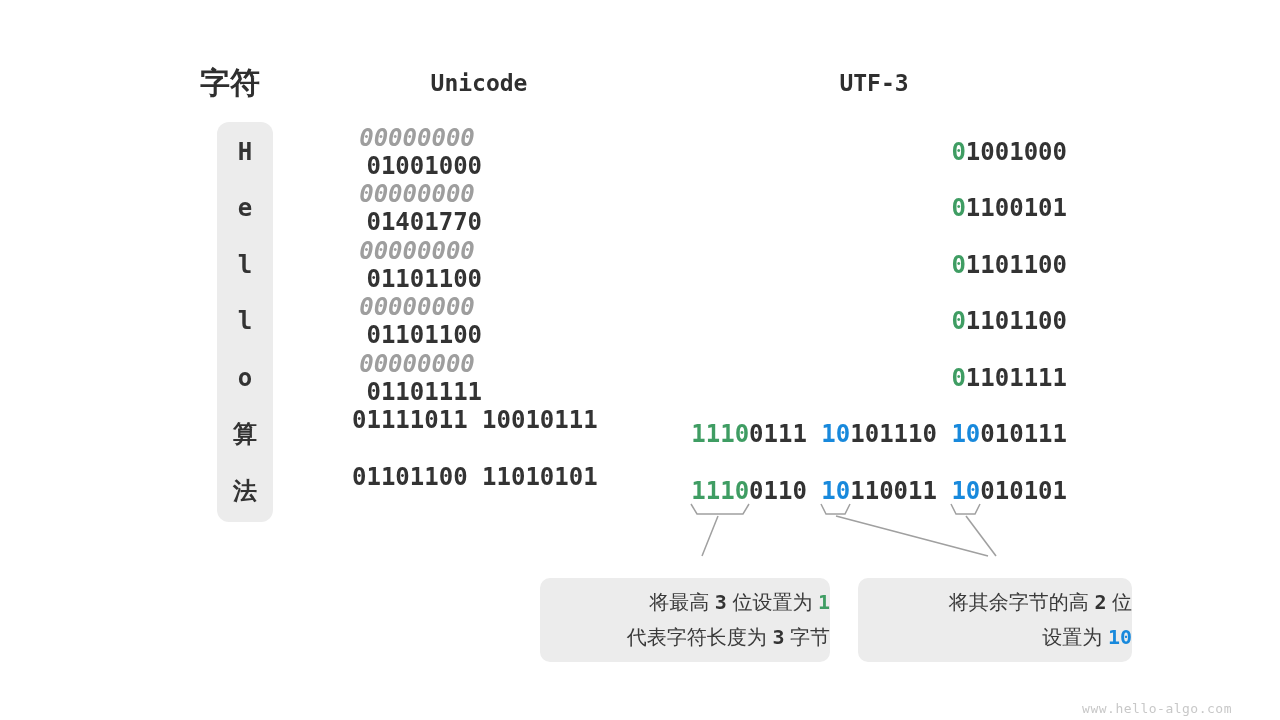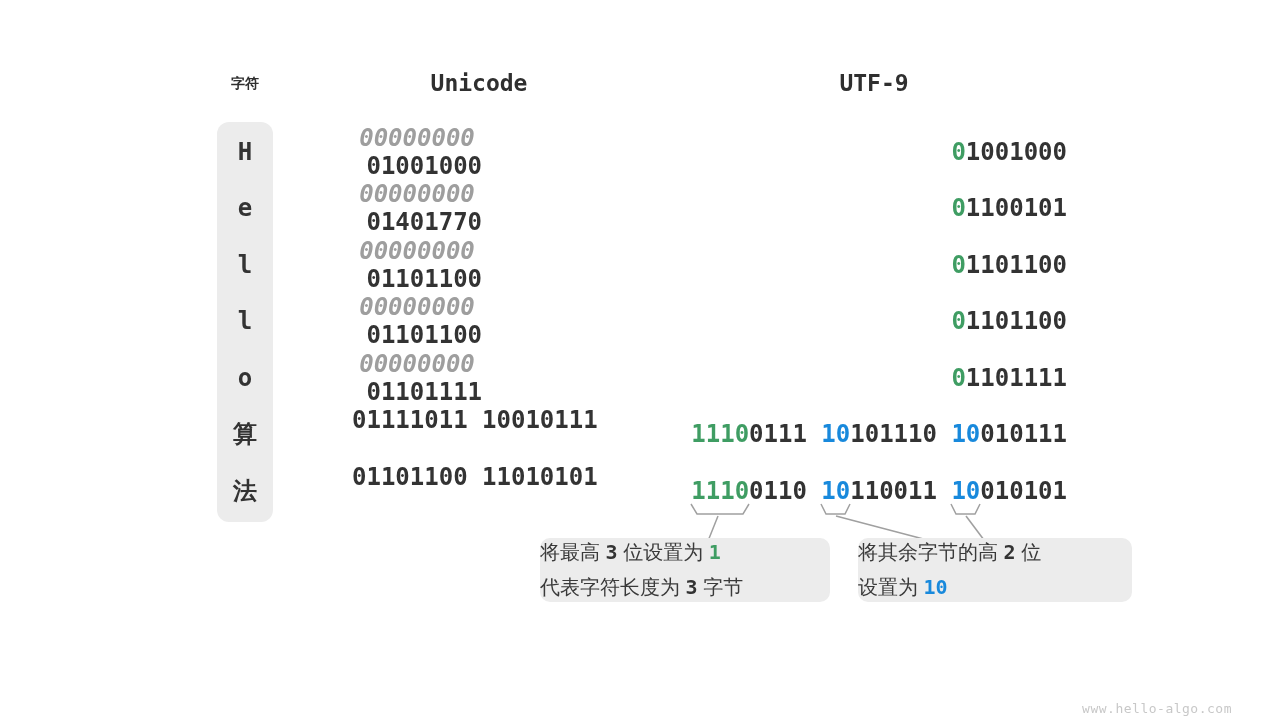--- a/index.html
+++ b/index.html
@@ -5,21 +5,21 @@
   * { margin: 0; padding: 0; box-sizing: border-box; }
   html,body { width: 1280px; height: 720px; background: #ffffff; overflow: hidden; }
   #stage {
     position: relative; width: 1280px; height: 720px; background: #ffffff;
     font-family: "DejaVu Sans Mono", "Liberation Mono", monospace;
   }
   .hdr {
     position: absolute; top: 68px; height: 30px; line-height: 30px;
     font-weight: bold; font-size: 23px; color: #2f2f2f; text-align: center;
   }
-  #hdr-char    { left: 205px; width: 80px;  font-family: "Liberation Sans", sans-serif; font-size: 14px; }
+  #hdr-char    { left: 190px; width: 80px;  font-family: "Liberation Sans", sans-serif; font-size: 30px; }
   #hdr-unicode { left: 399px; width: 160px; text-align: center; }
   #hdr-utf8    { left: 794px; width: 160px; }
 
   #char-column-bg {
     position: absolute; left: 217px; top: 122px; width: 56px; height: 400px;
     background: var(--box, #ececec); border-radius: 12px;
   }
   .row { position: absolute; left: 0; width: 1280px; height: 56px; }
   .cell-char {
     position: absolute; left: 217px; width: 56px; height: 56px;
@@ -33,24 +33,24 @@
   .cell-utf8 {
     position: absolute; right: 213px; height: 56px; display: flex; align-items: center;
     font-weight: bold; font-size: 24px; white-space: pre;
   }
   .c-muted { color: var(--muted, #9e9e9e); font-style: italic; }
   .c-dark  { color: var(--dark, #333333); }
   .c-green { color: var(--green, #3f9d63); }
   .c-blue  { color: var(--blue, #1889dc); }
 
   .callout {
-    position: absolute; top: 538px; height: 64px;
+    position: absolute; top: 578px; height: 84px;
     background: var(--box, #ececec); border-radius: 10px;
     font-family: "Liberation Sans", sans-serif; font-size: 20px; color: #3a3a3a;
-    display: flex; flex-direction: column; align-items: flex-start; justify-content: center;
+    display: flex; flex-direction: column; align-items: flex-end; justify-content: center;
     text-align: center;
   }
   #callout-left  { left: 540px; width: 290px; }
   #callout-right { left: 858px; width: 274px; }
   .callout .line { line-height: 35px; white-space: pre; }
   .callout .c-dark, .callout .c-green, .callout .c-blue {
     font-family: "DejaVu Sans Mono", "Liberation Mono", monospace; font-weight: bold; font-style: normal;
   }
   #connector-overlay { position: absolute; left: 0; top: 0; pointer-events: none; }
   #watermark {
@@ -58,21 +58,21 @@
     font-size: 13px; color: #c8c8c8; letter-spacing: 0.5px; margin-top: 23px;
   }
 </style>
 </head>
 <body>
 
 <div id="stage">
 
   <div class="hdr" id="hdr-char">字符</div>
   <div class="hdr" id="hdr-unicode">Unicode</div>
-  <div class="hdr" id="hdr-utf8">UTF-9</div>
+  <div class="hdr" id="hdr-utf8">UTF-3</div>
 
   <div id="char-column-bg"></div>
 
   <div class="row" style="top:124px">
     <div class="cell-char">H</div>
     <div class="cell-unicode"><span class="c-muted">00000000</span><span class="c-dark"> 01001000</span></div>
     <div class="cell-utf8"><span class="c-green">0</span><span class="c-dark">1001000</span></div>
   </div>
   <div class="row" style="top:180px">
     <div class="cell-char">e</div>

